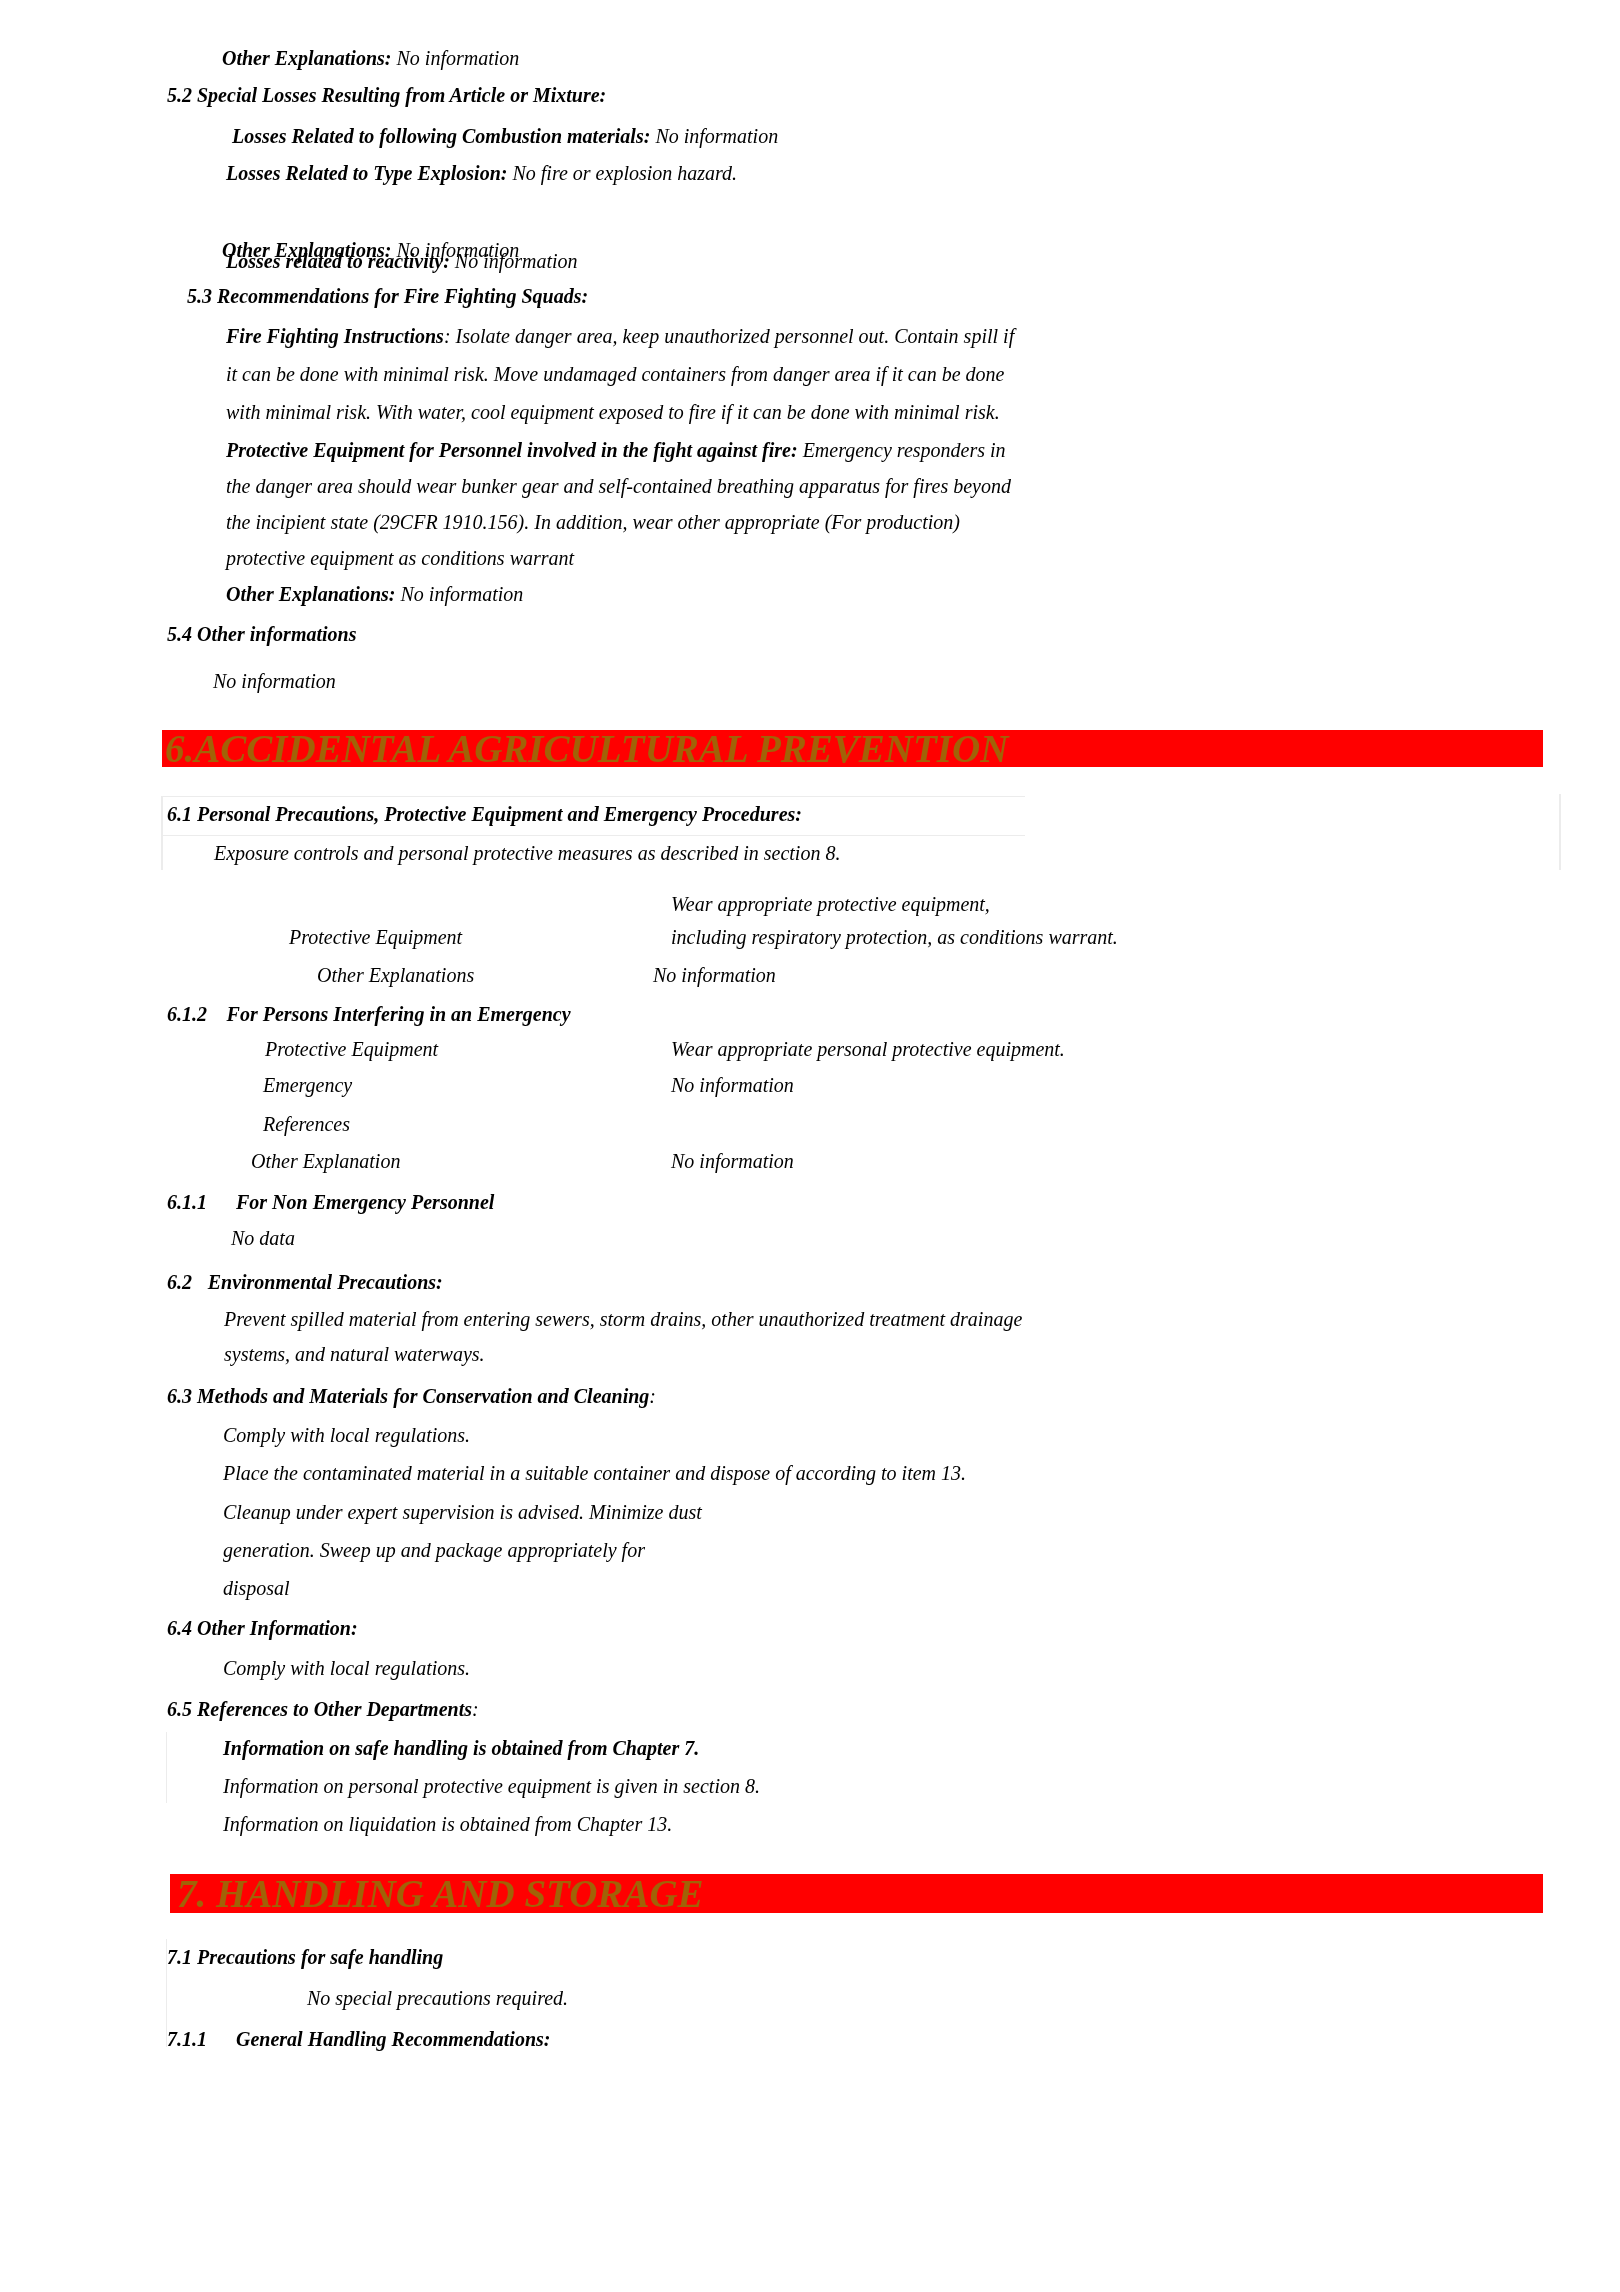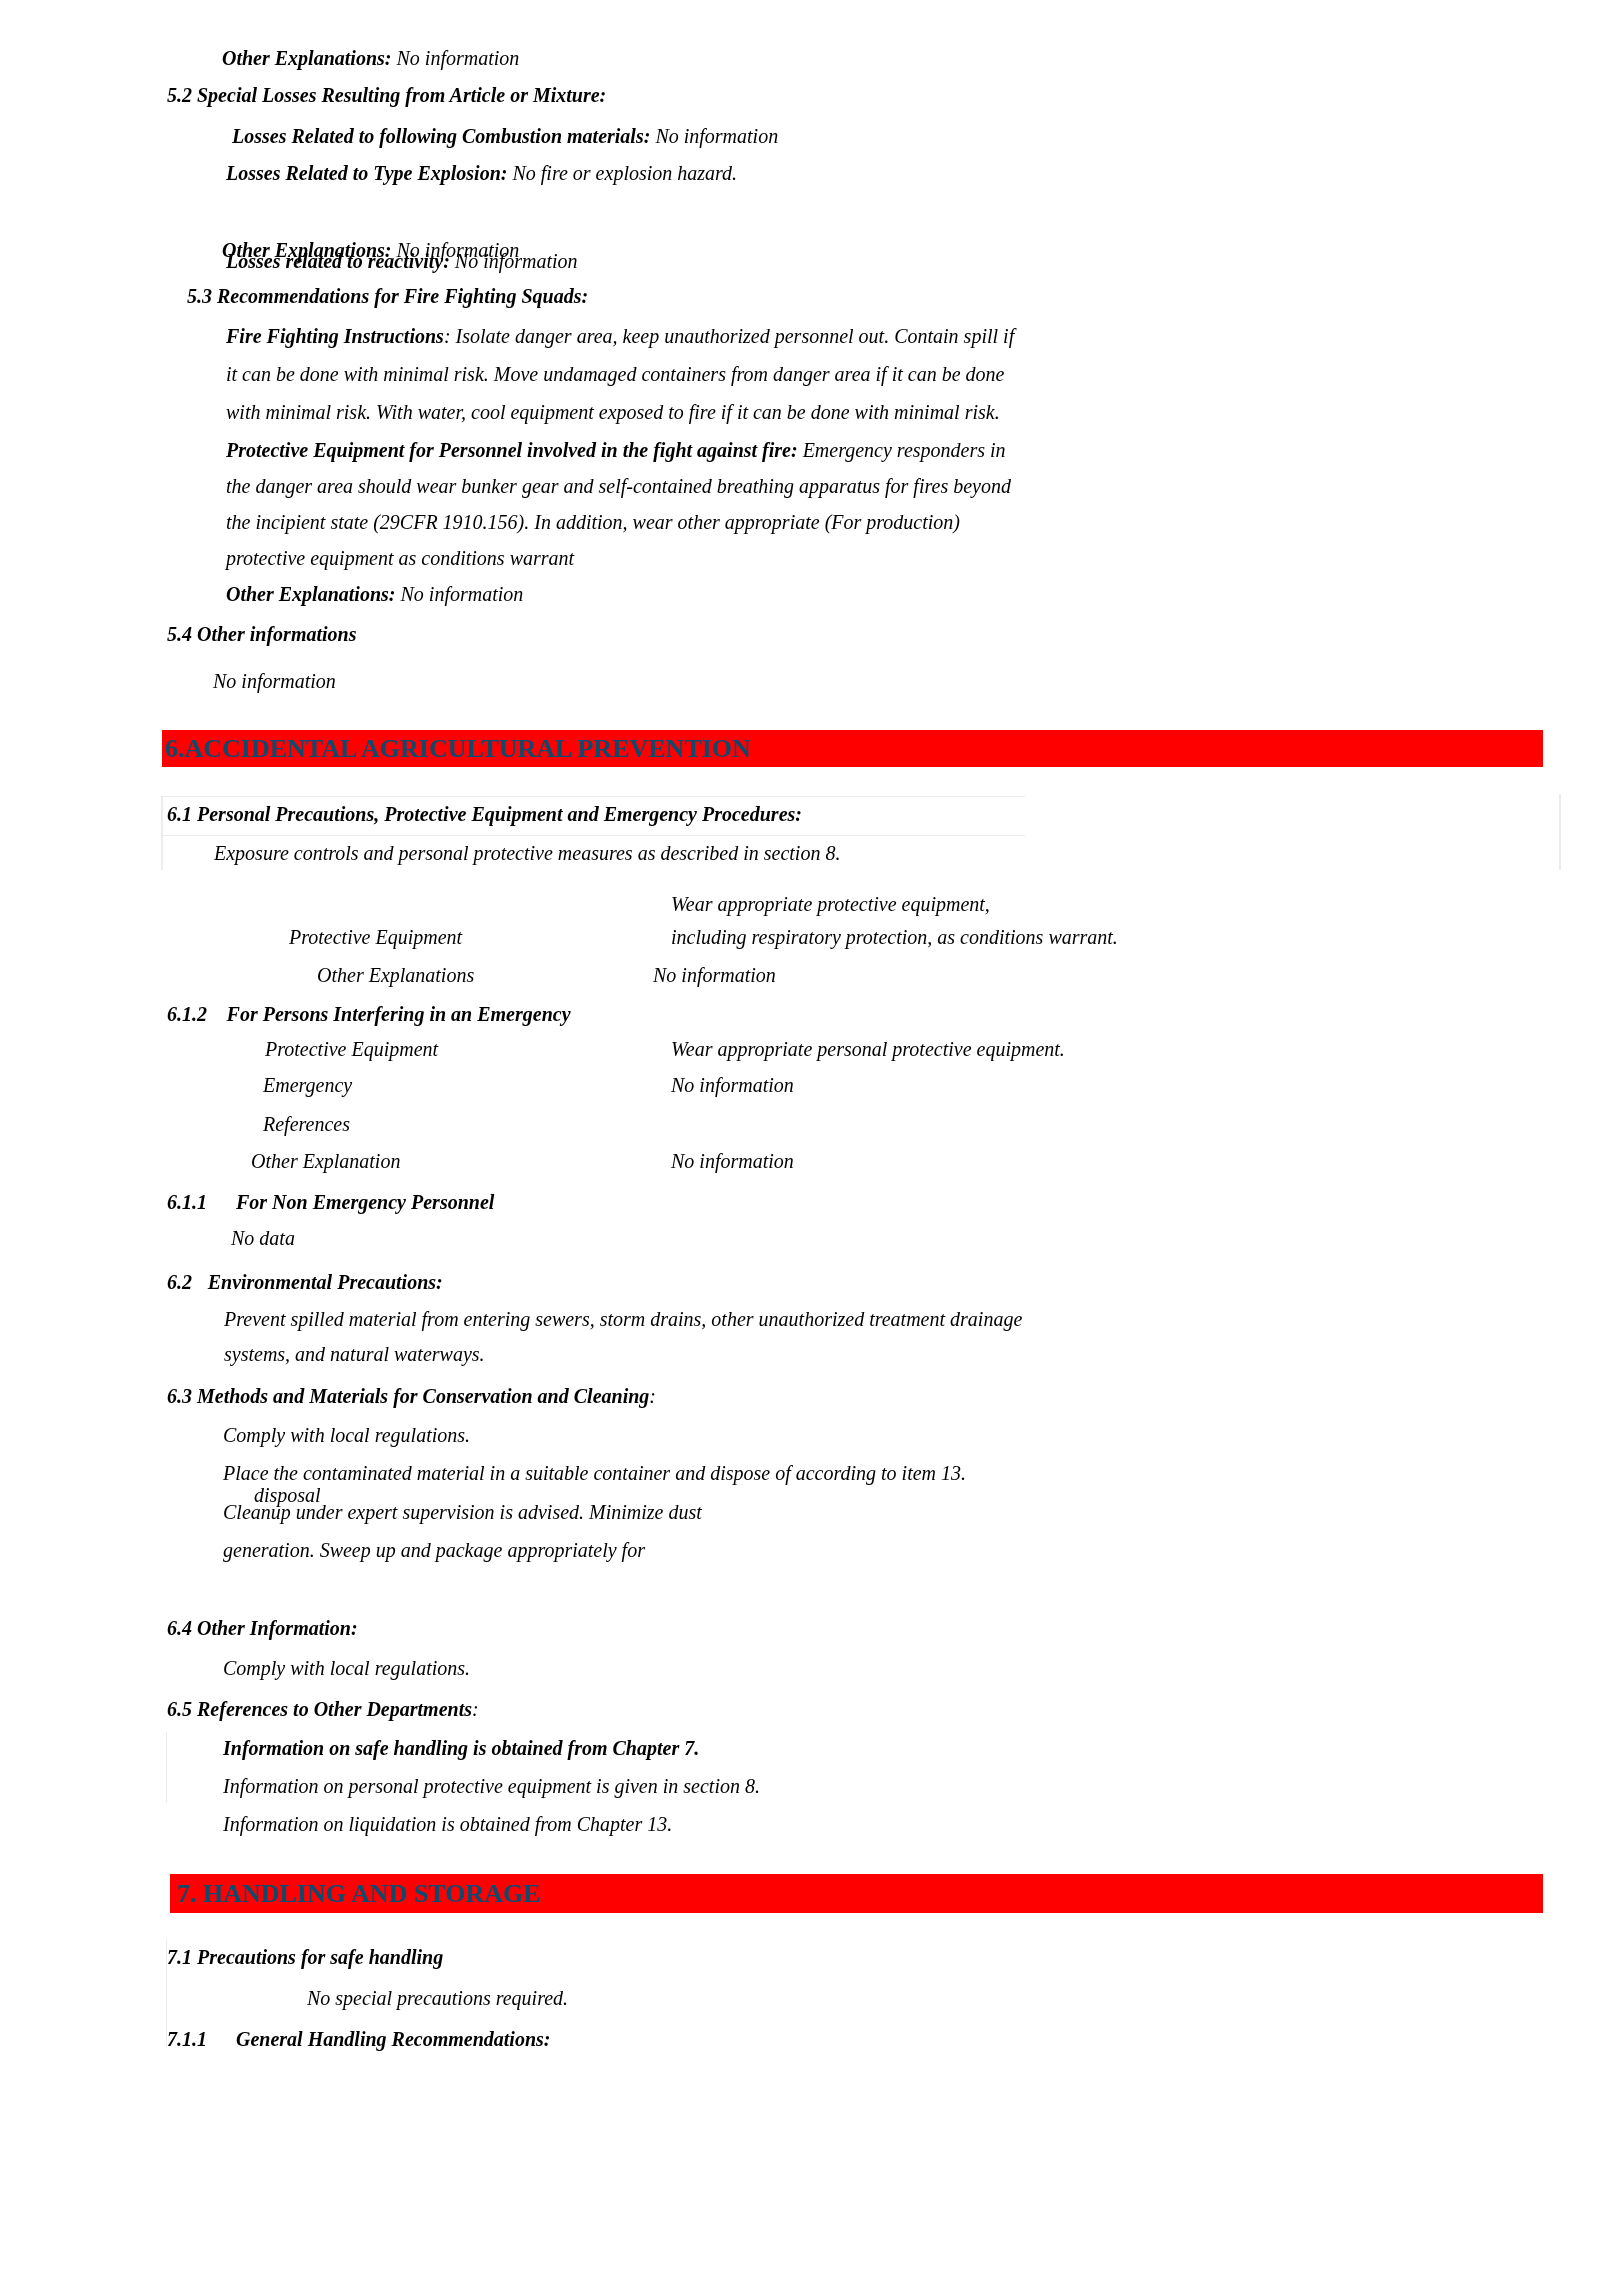--- a/index.html
+++ b/index.html
@@ -2,22 +2,22 @@
 <html><head>
 <meta charset="utf-8">
 <style>
   html, body { margin: 0; padding: 0; background: #ffffff; }
   body { width: 1620px; height: 2293px; position: relative; overflow: hidden;
          font-family: "Liberation Serif", "DejaVu Serif", serif; color: #000; }
   .ln { position: absolute; white-space: nowrap; font-size: 20px; line-height: 30px;
         font-style: italic; font-weight: normal; }
   .b { font-weight: bold; }
   .bar { position: absolute; background: #ff0000; }
-  .bar-title { position: absolute; white-space: nowrap; color: #0c4a6e; font-size: 26px;
-               line-height: 30px; font-weight: bold; }
+  .bar-title { position: absolute; white-space: nowrap; color: #a16207; font-size: 39px;
+               line-height: 30px; font-style: italic; font-weight: bold; }
   .hline { position: absolute; height: 1px; background: #ececec; }
   .vline { position: absolute; width: 2px; background: #ececec; }
 </style>
 </head>
 <body>
 
 <div class="ln" style="left:222px; top:43px;">
   <span class="b">Other Explanations:</span><span> No information</span>
 </div>
 
@@ -97,21 +97,21 @@
 <div class="ln" style="left:224px; top:1304px;"> Prevent spilled material from entering sewers, storm drains, other unauthorized treatment drainage</div>
 <div class="ln" style="left:224px; top:1339px;">systems, and natural waterways.</div>
 
 <div class="ln" style="left:167px; top:1381px;">
   <span class="b">6.3 Methods and Materials for Conservation and Cleaning</span><span>:</span>
 </div>
 <div class="ln" style="left:223px; top:1420px;">Comply with local regulations.</div>
 <div class="ln" style="left:223px; top:1458px;">Place the contaminated material in a suitable container and dispose of according to item 13.</div>
 <div class="ln" style="left:223px; top:1497px;">Cleanup under expert supervision is advised. Minimize dust</div>
 <div class="ln" style="left:223px; top:1535px;">generation. Sweep up and package appropriately for</div>
-<div class="ln" style="left:223px; top:1480px;margin-left:31px;">disposal</div>
+<div class="ln" style="left:223px; top:1573px;">disposal</div>
 
 <div class="ln b" style="left:167px; top:1613px;">6.4 Other Information:</div>
 <div class="ln" style="left:223px; top:1653px;">Comply with local regulations.</div>
 
 <div class="ln" style="left:167px; top:1694px;">
   <span class="b">6.5 References to Other Departments</span><span>:</span>
 </div>
 <div class="vline" style="left:166px; top:1732px; height:71px; width:1px;"></div>
 <div class="ln" style="left:223px; top:1733px;font-weight:bold;">Information on safe handling is obtained from Chapter 7.</div>
 <div class="ln" style="left:223px; top:1771px;">Information on personal protective equipment is given in section 8.</div>

